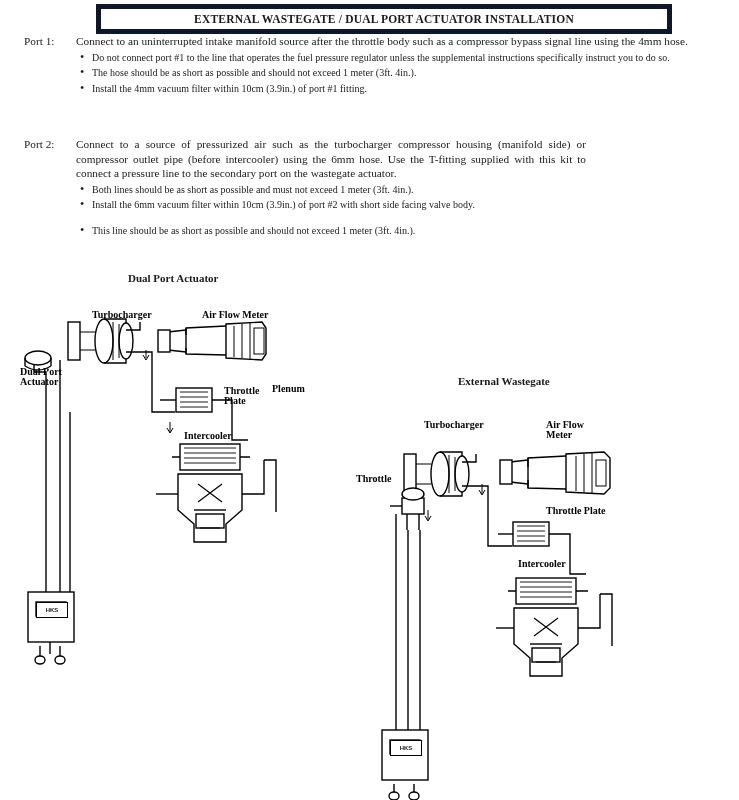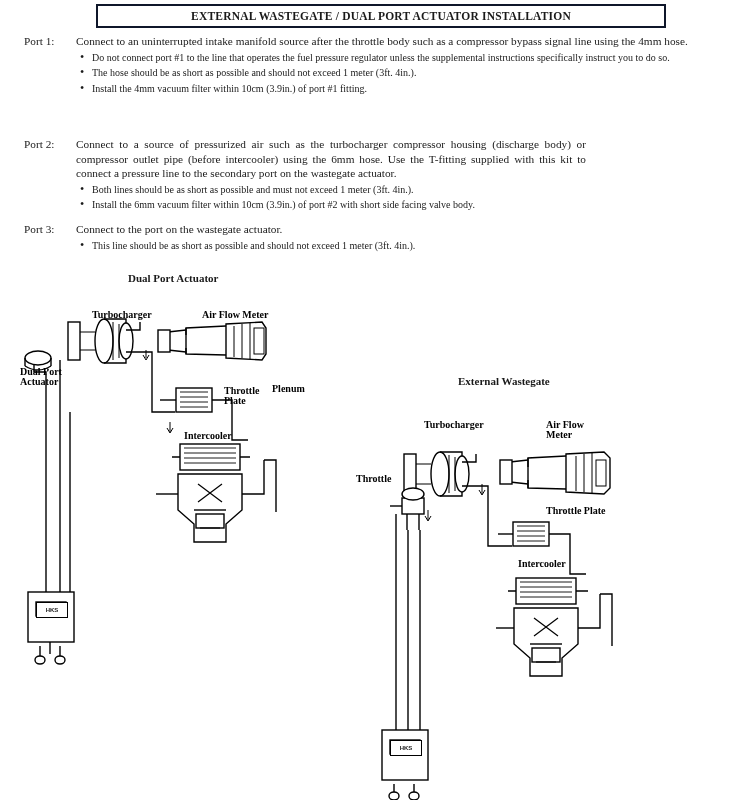--- a/index.html
+++ b/index.html
@@ -20,21 +20,21 @@
     width: 739px;
     height: 800px;
   }
   
   .title-box {
     position: absolute;
     left: 96px;
     top: 4px;
     width: 566px;
     height: 20px;
-    border: 2px solid #0f172a;
+    border: 5px solid #0f172a;
     display: flex;
     align-items: center;
     justify-content: center;
   }
   .title-box .title-text {
     font-family: "Liberation Serif", serif;
     font-weight: bold;
     font-size: 11.5px;
     letter-spacing: 0.2px;
     text-align: center;
@@ -134,33 +134,29 @@
     <ul class="bullets">
       <li>Do not connect port #1 to the line that operates the fuel pressure regulator unless the supplemental instructions specifically instruct you to do so.</li>
       <li>The hose should be as short as possible and should not exceed 1 meter (3ft. 4in.).</li>
       <li>Install the 4mm vacuum filter within 10cm (3.9in.) of port #1 fitting.</li>
     </ul>
   </div>
 
   <div class="section" style="top:137px;">
     <div class="port-row">
       <div class="port-label">Port 2:</div>
-      <div class="port-body" style="max-width:510px;">Connect to a source of pressurized air such as the turbocharger compressor housing (discharge body) or compressor outlet pipe (before intercooler) using the 6mm hose. Use the T-fitting supplied with this kit to connect a pressure line to the secondary port on the wastegate actuator.</div>
+      <div class="port-body" style="max-width:510px;">Connect to a source of pressurized air such as the turbocharger compressor housing (manifold side) or compressor outlet pipe (before intercooler) using the 6mm hose. Use the T-fitting supplied with this kit to connect a pressure line to the secondary port on the wastegate actuator.</div>
     </div>
     <ul class="bullets">
       <li>Both lines should be as short as possible and must not exceed 1 meter (3ft. 4in.).</li>
       <li>Install the 6mm vacuum filter within 10cm (3.9in.) of port #2 with short side facing valve body.</li>
     </ul>
   </div>
 
   <div class="section" style="top:222px;">
-    <div class="port-row">
-      <div class="port-label">Port 3:</div>
-      <div class="port-body">Connect to the port on  the wastegate actuator.</div>
-    </div>
     <ul class="bullets">
       <li>This line should be as short as possible and should not exceed 1 meter (3ft. 4in.).</li>
     </ul>
   </div>
 
   <div class="diagram-area">
 
     <svg class="art" viewBox="0 0 739 538">
       <g stroke="#000" fill="none" stroke-width="1.4">
 

